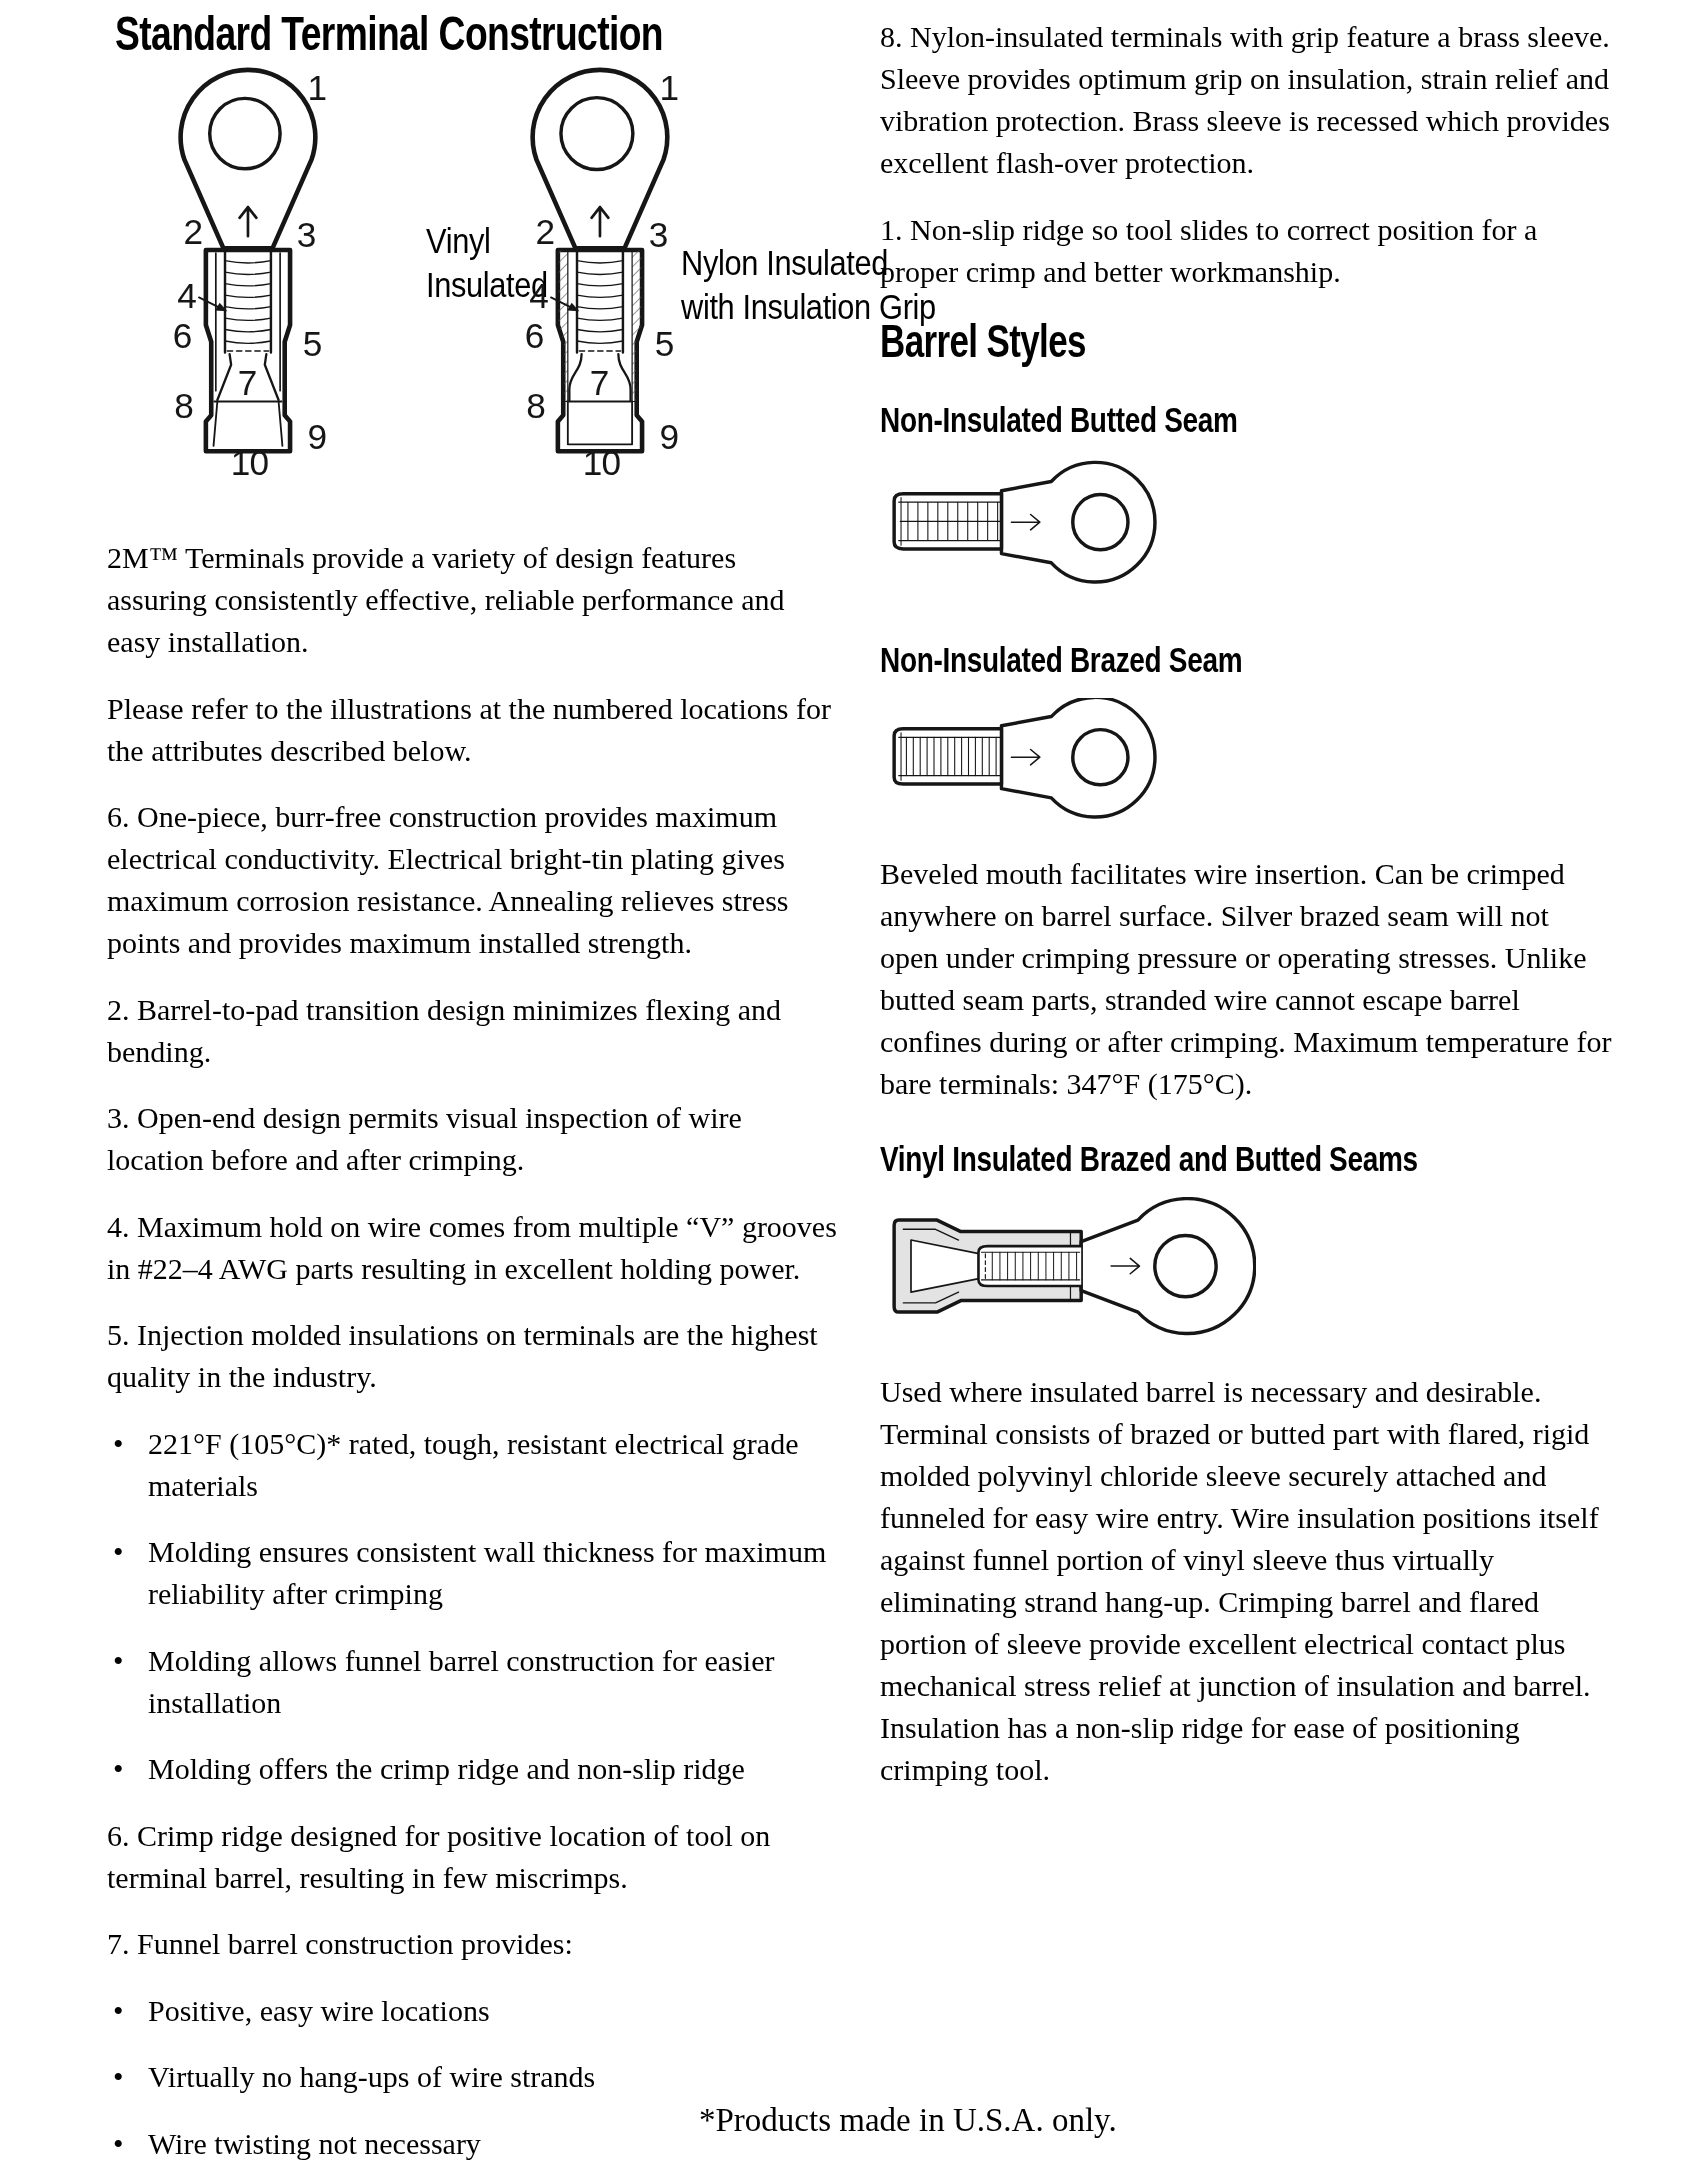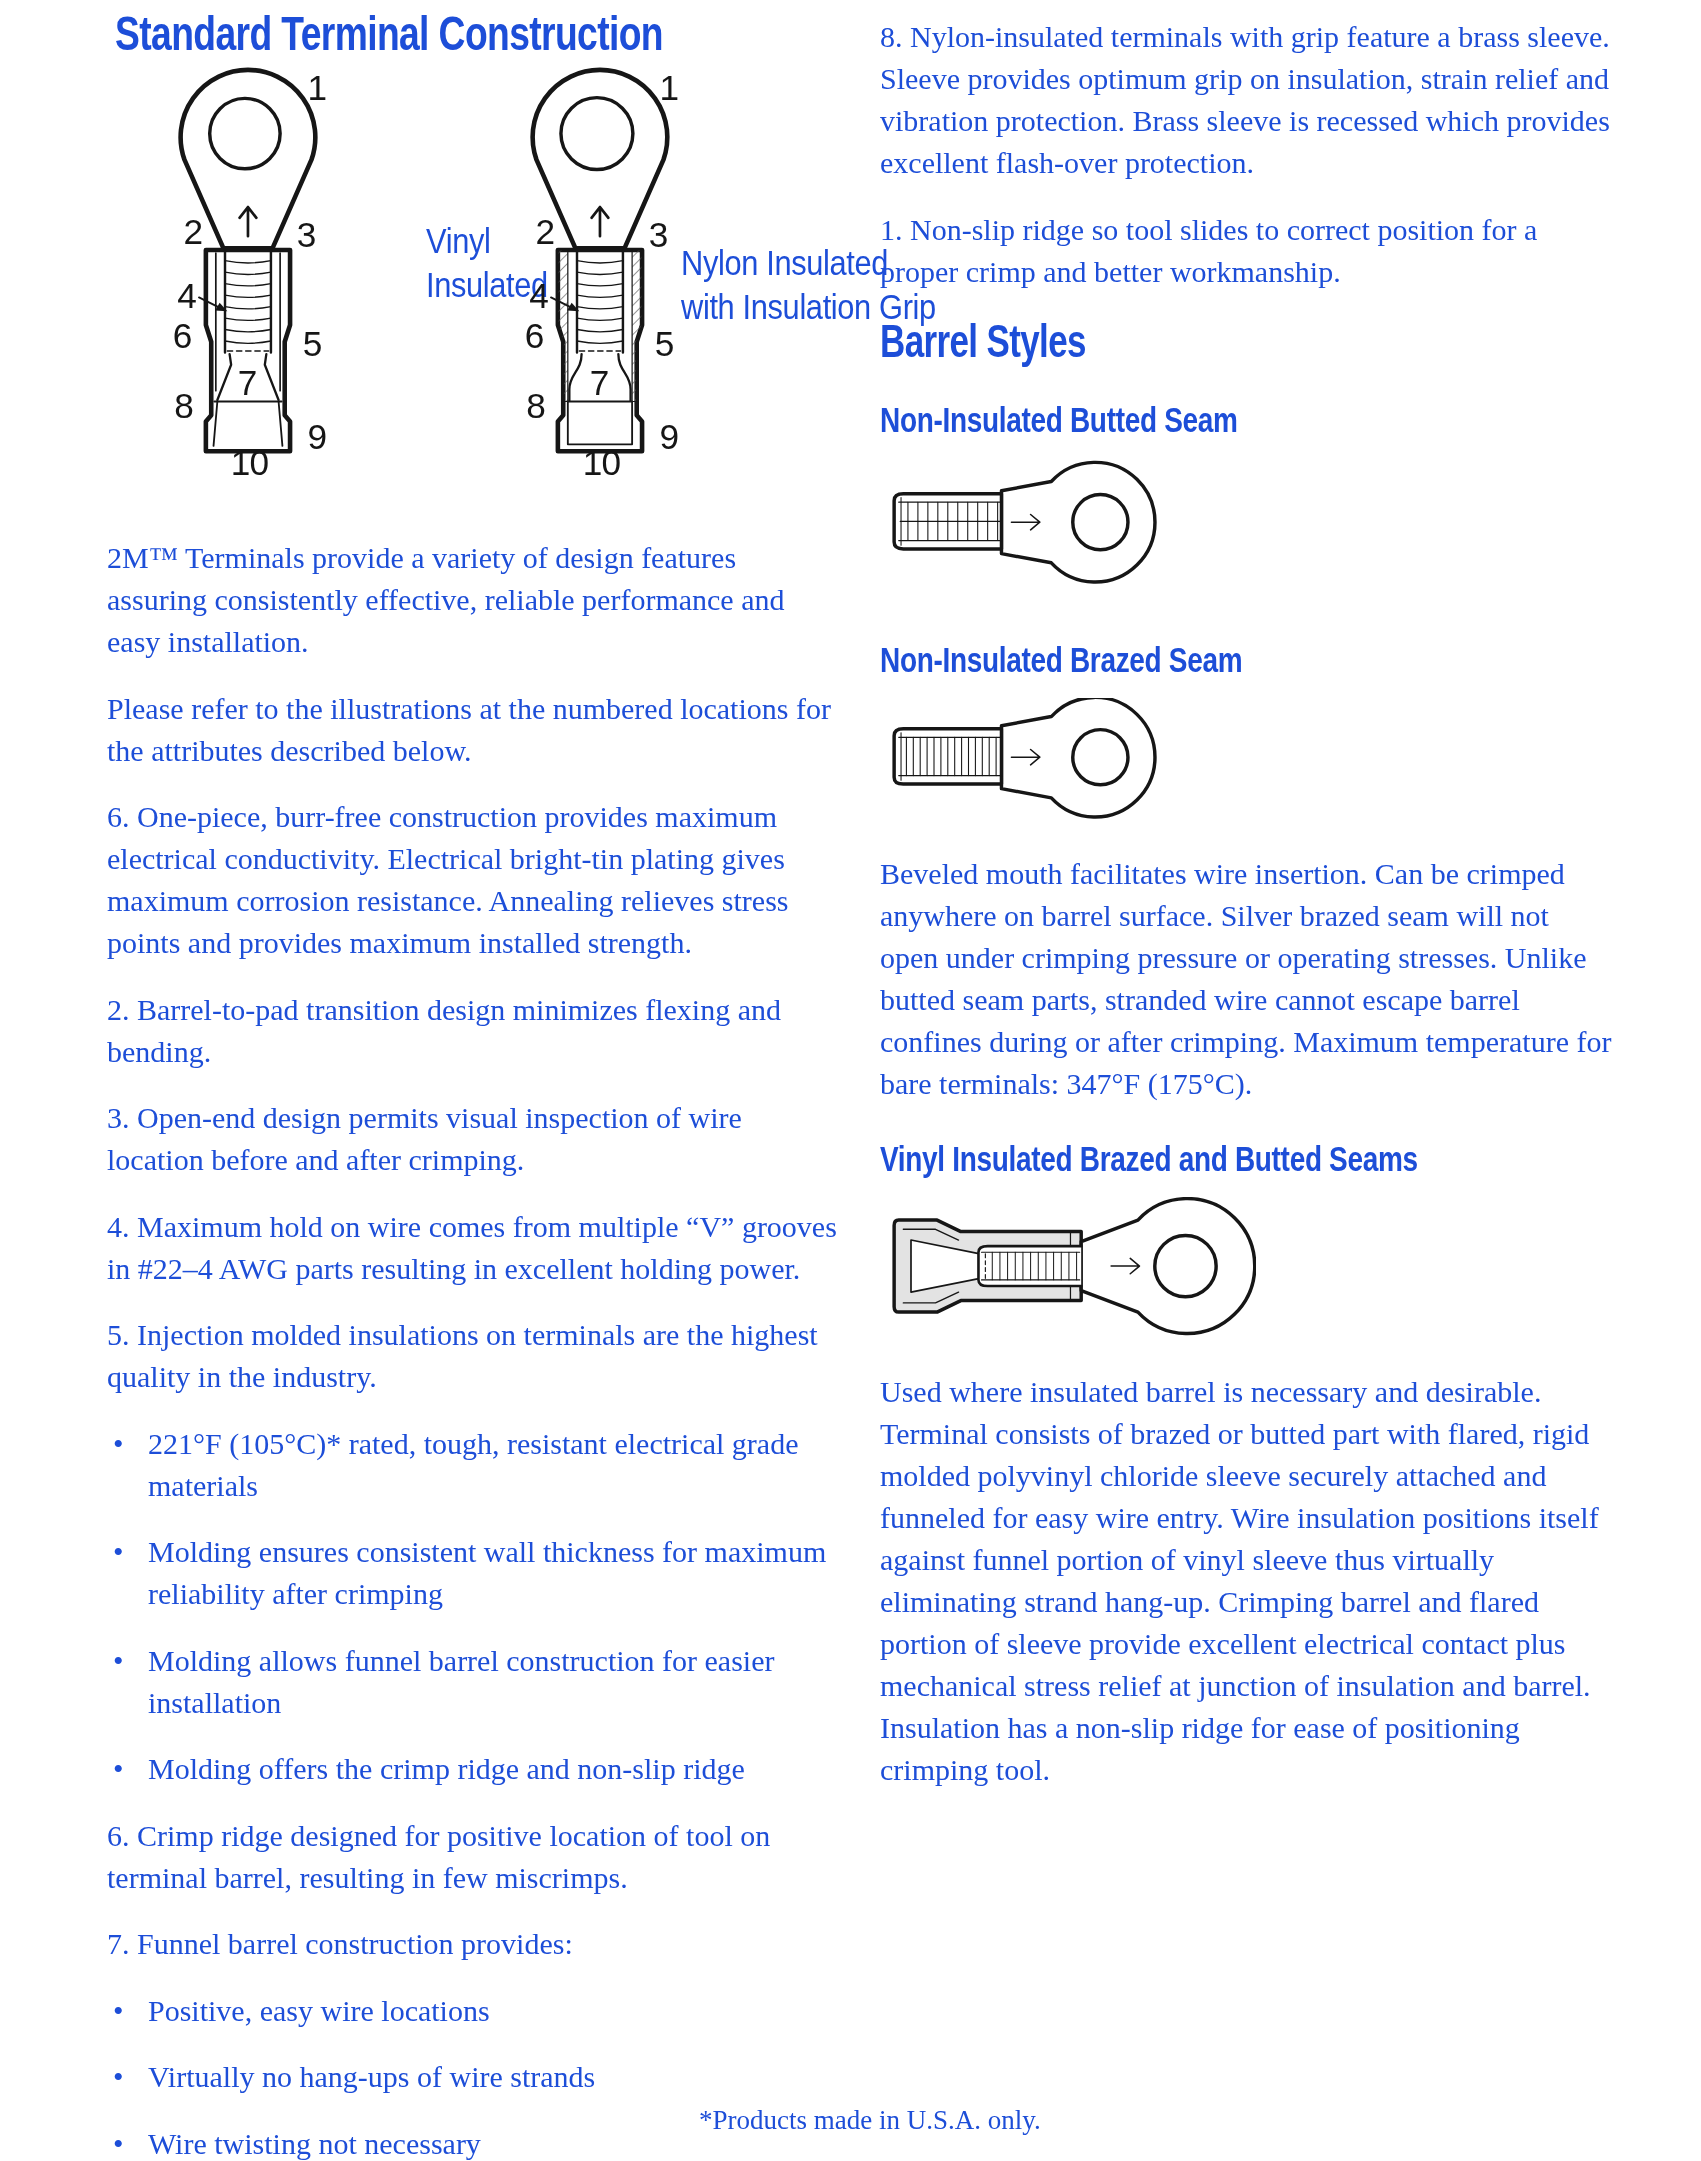--- a/index.html
+++ b/index.html
@@ -1,18 +1,18 @@
 <!DOCTYPE html>
 <html style="font-size:12.3px"><head>
 <meta charset="utf-8">
 <style>
   html,body{margin:0;padding:0;background:#888;}
   .page{
     position:relative;width:1701px;height:2161px;background:#ffffff;
-    font-family:"Liberation Serif",serif;color:#1d4ed8;overflow:hidden;
+    font-family:"Liberation Serif",serif;color:#000000;overflow:hidden;
   }
   .page-title{
     position:absolute;left:115px;top:4.6px;margin:0;
     font-family:"Liberation Sans",sans-serif;font-weight:700;font-size:49px;
     letter-spacing:-0.8px;transform:scaleX(0.76);transform-origin:left top;white-space:nowrap;
   }
   .col{position:absolute;font-size:30px;line-height:42px;}
   .col-left{left:107px;top:537px;width:735px;}
   .col-right{left:880px;top:16px;width:732px;}
   .para{margin:0 0 24.5px 0;}
@@ -27,21 +27,21 @@
     letter-spacing:-0.4px;margin:35px 0 18.4px 0;transform:scaleX(0.80);transform-origin:left top;white-space:nowrap;
   }
   .figure{margin:10.7px 0 21.5px 0;}
   .fig3{margin-left:7.7px;}
   .diag{position:absolute;}
   .diag-label{
     position:absolute;font-family:"Liberation Sans",sans-serif;font-size:35px;line-height:44px;
     letter-spacing:-0.4px;transform:scaleX(0.88);transform-origin:left top;white-space:nowrap;
   }
   .footer{
-    position:absolute;left:699px;top:2101px;font-size:27px;line-height:38px;
+    position:absolute;left:699px;top:2101px;font-size:33px;line-height:38px;
   }
   svg text{
     font-family:"Liberation Sans",sans-serif;font-size:46px;fill:#161616;letter-spacing:-1px;
   }
 </style>
 </head>
 <body>
 
 <div class="page">
 

